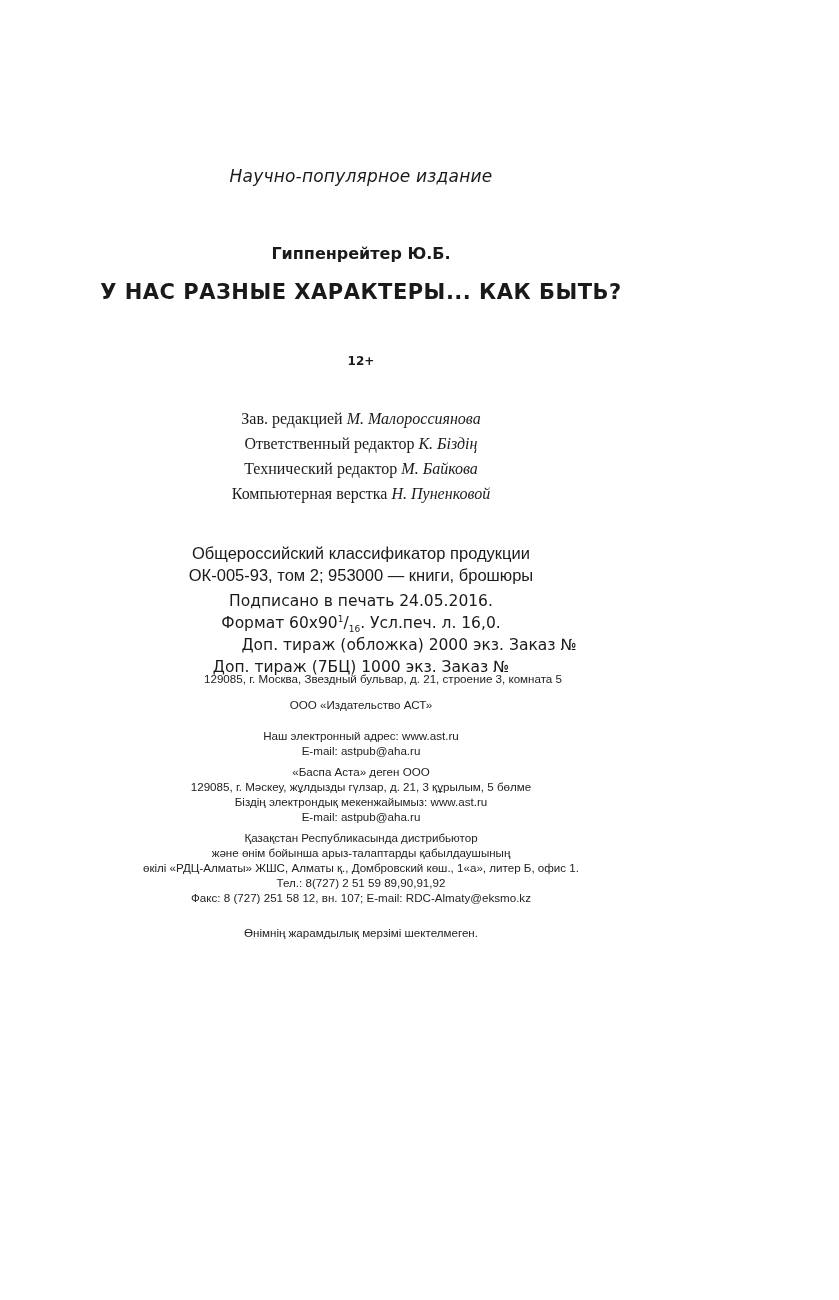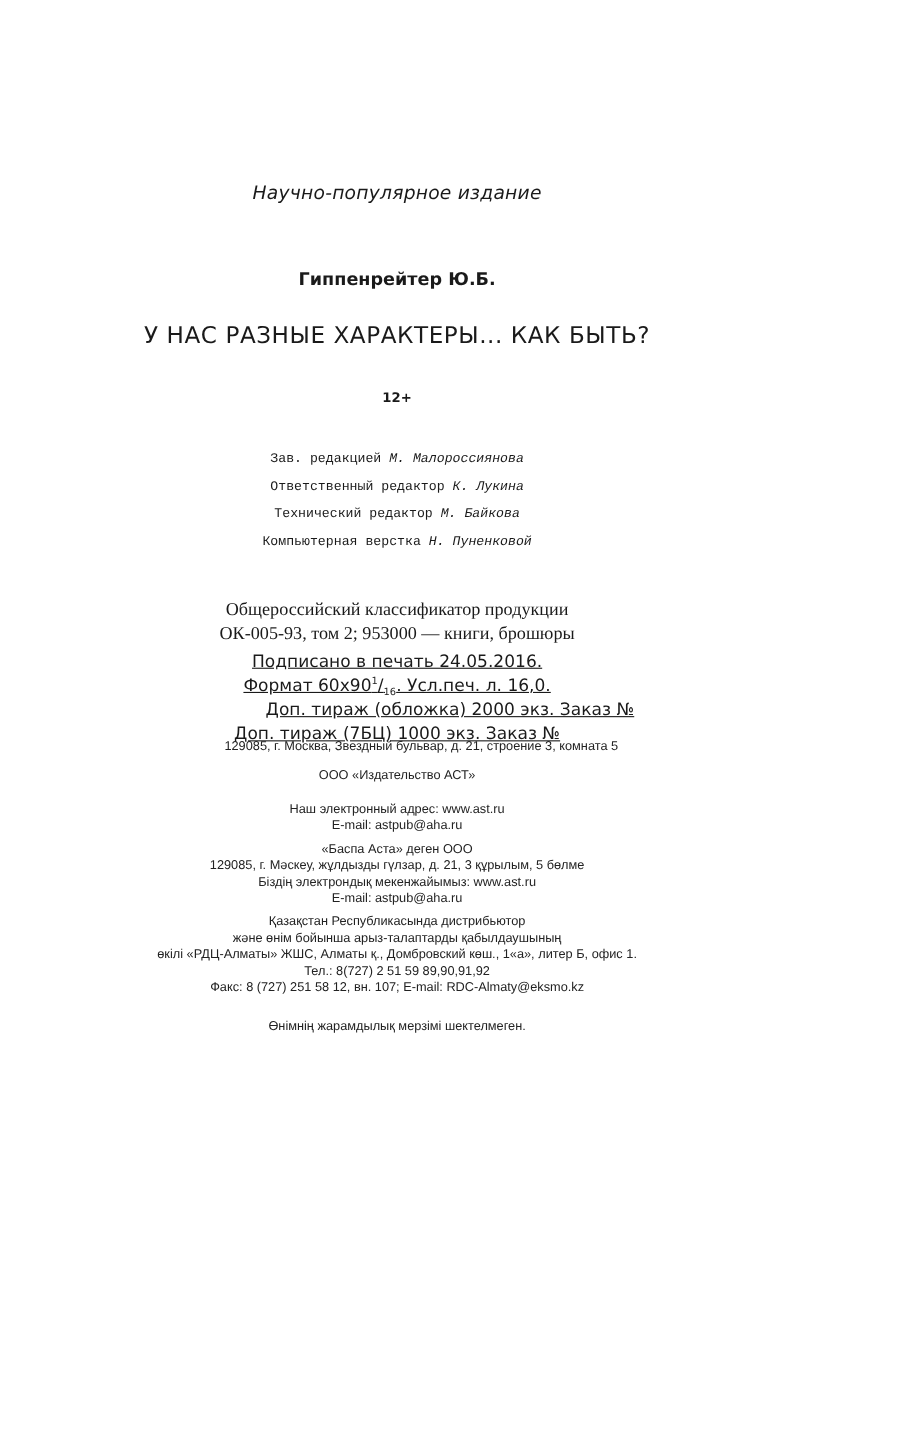--- a/index.html
+++ b/index.html
@@ -17,35 +17,35 @@
     .line {
       position: absolute;
       left: 0;
       width: 722px;
       text-align: center;
       white-space: nowrap;
     }
 
     .genre { top: 166px; font-size: 17px; font-style: italic; font-family: "DejaVu Sans", sans-serif; letter-spacing: 0.2px; }
     .author { top: 244px; font-size: 16px; font-weight: bold; font-family: "DejaVu Sans", sans-serif; }
-    .title { top: 293px; font-size: 21px; font-weight: normal; font-family: "DejaVu Sans", sans-serif; letter-spacing: 0.5px; }
+    .title { top: 280px; font-size: 21px; font-weight: bold; font-family: "DejaVu Sans", sans-serif; letter-spacing: 0.5px; }
     .age { top: 354px; font-size: 12px; font-weight: bold; font-family: "DejaVu Sans", sans-serif; }
 
-    .staff { font-size: 12px; font-family: Liberation Mono, monospace; }
+    .staff { font-size: 16px; font-family: Liberation Serif, serif; }
     .staff .name { font-style: italic; }
     .staff-0 { top: 410px; }
     .staff-1 { top: 435px; }
     .staff-2 { top: 460px; }
     .staff-3 { top: 485px; }
 
-    .okp { font-size: 16.5px; font-family: Liberation Serif, serif; }
+    .okp { font-size: 16.5px; font-family: Liberation Sans, sans-serif; }
     .okp-0 { top: 544px; }
     .okp-1 { top: 566px; }
 
-    .print { font-size: 15.5px; font-family: "DejaVu Sans", sans-serif; text-decoration: underline; }
+    .print { font-size: 15.5px; font-family: "DejaVu Sans", sans-serif; }
     .print-0 { top: 592px; }
     .print-1 { top: 614px; }
     .print-2 { top: 636px; padding-left: 48px; }
     .print-3 { top: 658px; }
     .print sup { font-size: 9px; vertical-align: 6px; }
     .print sub { font-size: 9px; vertical-align: -4px; }
 
     .pub { font-size: 11.6px; font-family: "Liberation Sans", sans-serif; color: #222; }
     .pub b { font-weight: normal; }
     .pub-0 { top: 698px; }
@@ -72,21 +72,21 @@
   <div class="line author">Гиппенрейтер Ю.Б.</div>
   <div class="line title">У НАС РАЗНЫЕ ХАРАКТЕРЫ... КАК БЫТЬ?</div>
   <div class="line age">12+</div>
 
   <div class="line staff staff-0">
     <span>Зав. редакцией</span>
     <span class="name">М. Малороссиянова</span>
   </div>
   <div class="line staff staff-1">
     <span>Ответственный редактор</span>
-    <span class="name">К. Лукина</span>
+    <span class="name">К. Біздің</span>
   </div>
   <div class="line staff staff-2">
     <span>Технический редактор</span>
     <span class="name">М. Байкова</span>
   </div>
   <div class="line staff staff-3">
     <span>Компьютерная верстка</span>
     <span class="name">Н. Пуненковой</span>
   </div>
 

